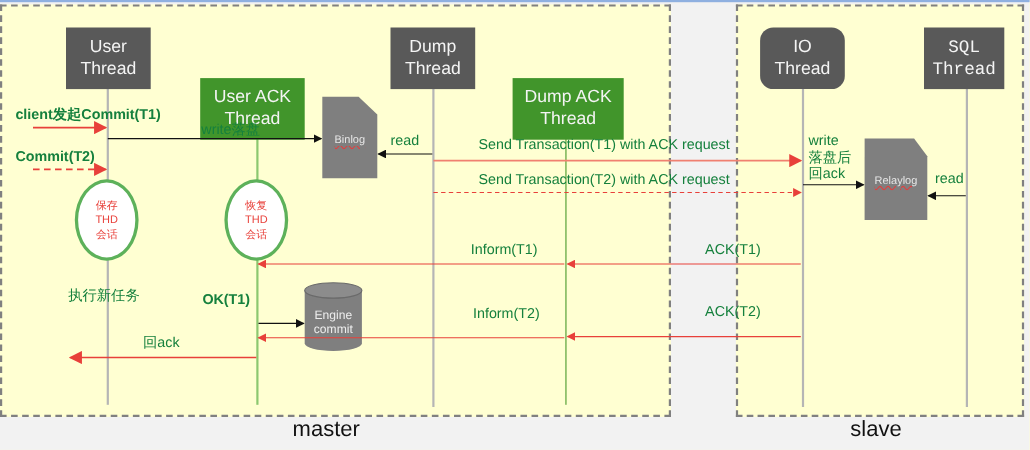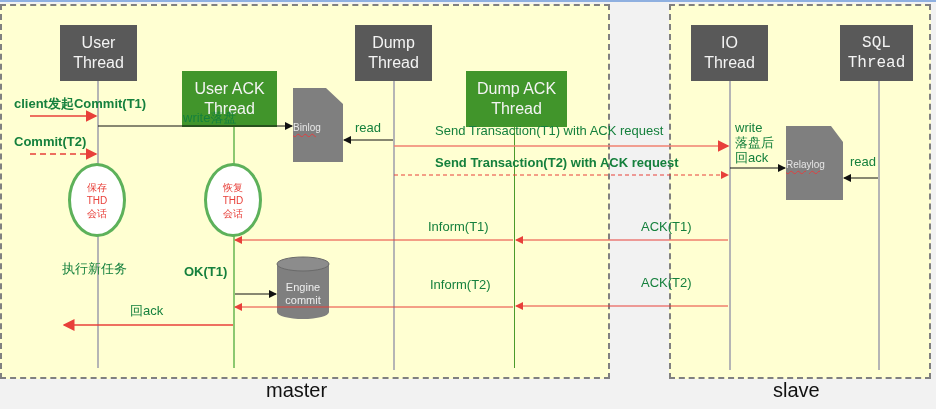--- a/index.html
+++ b/index.html
@@ -15,21 +15,21 @@
   .lifeline.gray { background:#b5b5b5; }
   .lifeline.green { background:#8cc870; width:2px; }
   .lifeline.dkgreen { background:#4a9a2a; width:1px; }
   .lbl { position:absolute; font-size:13px; color:#15803d; white-space:nowrap; }
   .lbl.bold { font-weight:bold; font-size:13px; }
   .lbl.region-label { font-size:20px; color:#111; }
   .oval { position:absolute; width:58px; height:74px; border:3px solid #5db15a; border-radius:50%;
           background:#fff; box-sizing:border-box; color:#e8403a; font-size:10px; line-height:13px;
           text-align:center; display:flex; align-items:center; justify-content:center; }
   .doc { position:absolute; background:#7f7f7f; color:#e6e6e6; font-size:10px; display:flex;
-         align-items:center; }
+         align-items:center; justify-content:center; }
   .doc span { text-decoration:underline wavy #e04040; text-underline-offset:2px; }
   .cyl-text { position:absolute; color:#eee; font-size:11px; line-height:13px; text-align:center; width:52px; }
   svg.overlay { position:absolute; left:0; top:0; }
 </style>
 </head>
 <body>
 
 <div class="topline"></div>
 
 <div class="region" style="left:0; top:4px; width:610px; height:375px;"></div>
@@ -46,21 +46,21 @@
 <div class="lifeline gray" style="left:878px; top:80px; height:290px;"></div>
 
 <div class="thread dark" style="left:60px; top:25px; width:77px; height:56px; white-space:pre-line;">User
 Thread</div>
 <div class="thread green" style="left:182px; top:26px; width:95px; height:56px; white-space:pre-line;">User ACK
 Thread</div>
 <div class="thread dark" style="left:355px; top:25px; width:77px; height:56px; white-space:pre-line;">Dump
 Thread</div>
 <div class="thread green" style="left:466px; top:26px; width:101px; height:56px; white-space:pre-line;">Dump ACK
 Thread</div>
-<div class="thread dark" style="left:691px; top:25px; width:77px; height:56px; white-space:pre-line;">IO
+<div class="thread dark" style="left:691px; top:25px; width:77px; height:56px; white-space:pre-line;border-radius:12px;">IO
 Thread</div>
 <div class="thread dark" style="left:840px; top:25px; width:73px; height:56px; white-space:pre-line;font-family:Liberation Mono, monospace;">SQL
 Thread</div>
 
 <svg class="overlay" width="936" height="409">
 
   <path d="M293,88 L326,88 L343,104 L343,162 L293,162 Z" fill="#7f7f7f"></path>
 
   <path d="M786,126 L831,126 L843,142 L843,200 L786,200 Z" fill="#7f7f7f"></path>
 
@@ -121,21 +121,21 @@
 会话</div>
 <div class="oval" style="left:204px; top:163px; white-space:pre-line;">恢复
 THD
 会话</div>
 
 <div class="lbl bold" style="left:14px; top:95px;">client发起Commit(T1)</div>
 <div class="lbl bold" style="left:14px; top:134px;">Commit(T2)</div>
 <div class="lbl" style="left:183px; top:109px;">write落盘</div>
 <div class="lbl" style="left:355px; top:120px;">read</div>
 <div class="lbl" style="left:435px; top:123px;">Send Transaction(T1)  with ACK request</div>
-<div class="lbl" style="left:435px; top:155px;font-weight:bold;">Send Transaction(T2)  with ACK request</div>
+<div class="lbl" style="left:435px; top:155px;">Send Transaction(T2)  with ACK request</div>
 <div class="lbl" style="left:735px; top:120px; white-space:pre-line; line-height:15px;">write
 落盘后
 回ack</div>
 <div class="lbl" style="left:850px; top:154px;">read</div>
 <div class="lbl" style="left:428px; top:219px;">Inform(T1)</div>
 <div class="lbl" style="left:641px; top:219px;">ACK(T1)</div>
 <div class="lbl" style="left:62px; top:260px;">执行新任务</div>
 <div class="lbl bold" style="left:184px; top:264px;">OK(T1)</div>
 <div class="lbl" style="left:430px; top:277px;">Inform(T2)</div>
 <div class="lbl" style="left:641px; top:275px;">ACK(T2)</div>

